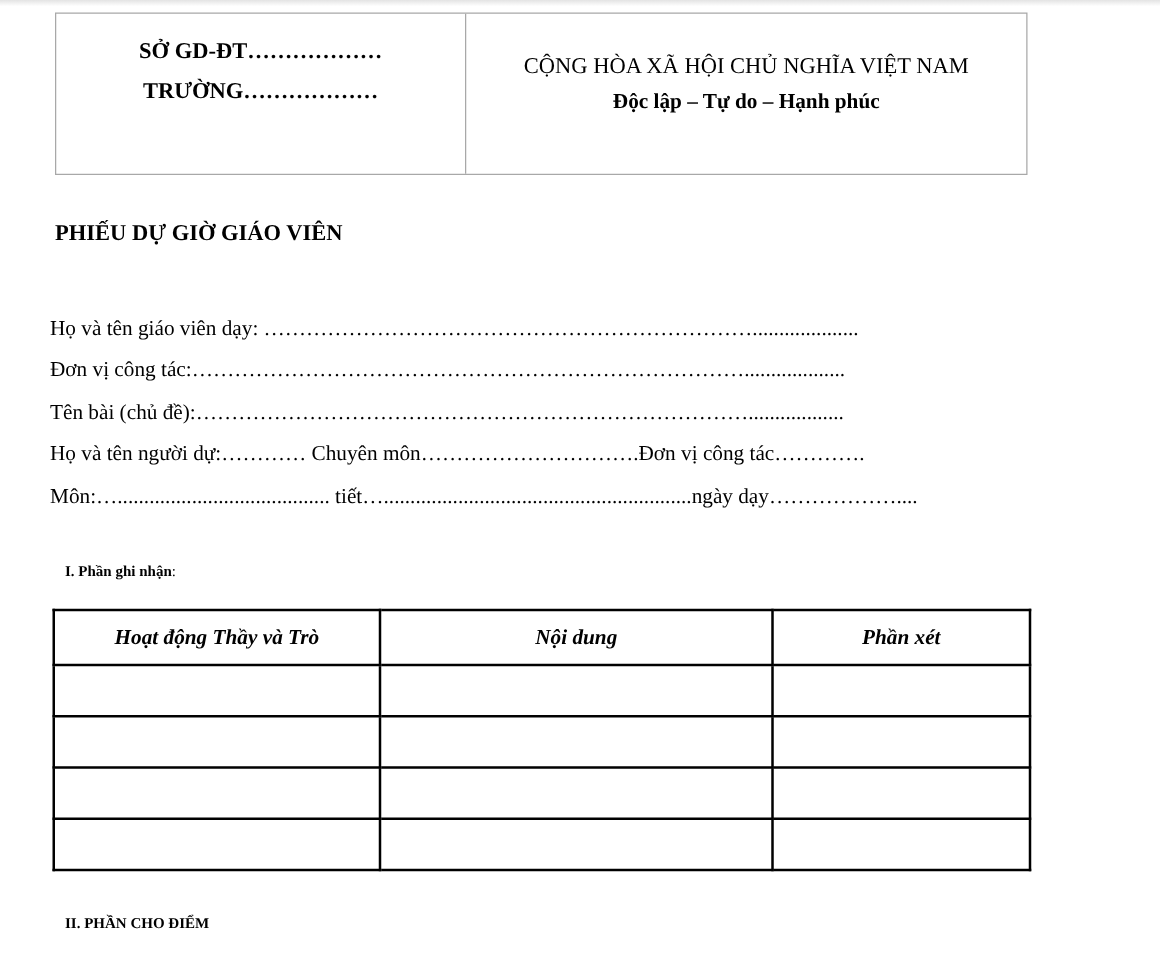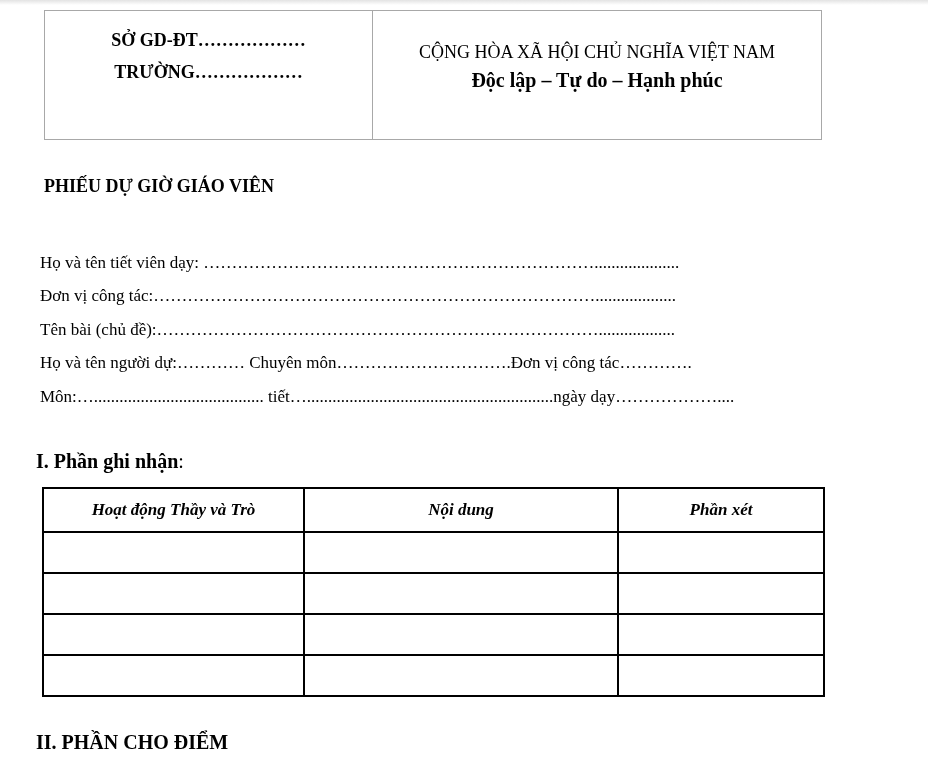--- a/index.html
+++ b/index.html
@@ -29,39 +29,39 @@
     border-right: 1px solid #a8a8a8;
     text-align: center; padding-top: 13px;
   }
   .letterhead-left .line {
     font-weight: 700; font-size: 18px; line-height: 32px; white-space: nowrap;
   }
   .letterhead-right {
     flex: 1; text-align: center; padding-top: 29px;
   }
   .letterhead-right .line1 { font-weight: 400; font-size: 18px; line-height: 24px; white-space: nowrap; }
-  .letterhead-right .line2 { font-weight: 700; font-size: 20px; line-height: 33px; white-space: nowrap; }
+  .letterhead-right .line2 { font-weight: 700; font-size: 17px; line-height: 33px; white-space: nowrap; }
 
   .doc-title {
     position: absolute; left: 44px; top: 176px; width: 778px;
     text-align: left; font-weight: 700; font-size: 18px;
   }
 
   .form-lines {
     position: absolute; left: 40px; top: 246px; width: 766px;
     font-size: 17px;
   }
   .form-line {
     height: 33.4px; line-height: 33.4px;
     white-space: nowrap; overflow: hidden;
   }
 
   .section-heading {
-    position: absolute; left: 36px;
-    font-weight: 700; font-size: 20px; white-space: nowrap; text-align: center;
+    position: absolute; left: 52px;
+    font-weight: 700; font-size: 12px; white-space: nowrap; text-align: center;
   }
   .section-heading .colon { font-weight: 400; }
   .heading-1 { top: 450px; }
   .heading-2 { top: 731px; }
 
   table.obs-table {
     position: absolute; left: 42px; top: 487px;
     width: 781px; border-collapse: collapse; table-layout: fixed;
   }
   table.obs-table th, table.obs-table td {
@@ -86,21 +86,21 @@
     </div>
     <div class="letterhead-right">
       <div class="line1">CỘNG HÒA XÃ HỘI CHỦ NGHĨA VIỆT NAM</div>
       <div class="line2">Độc lập – Tự do – Hạnh phúc</div>
     </div>
   </div>
 
   <div class="doc-title">PHIẾU DỰ GIỜ GIÁO VIÊN</div>
 
   <div class="form-lines">
-    <div class="form-line">Họ và tên tiết viên dạy: ……………………………………………………………....................</div>
+    <div class="form-line">Họ và tên giáo viên dạy: ……………………………………………………………....................</div>
     <div class="form-line">Đơn vị công tác:……………………………………………………………………...................</div>
     <div class="form-line">Tên bài (chủ đề):……………………………………………………………………..................</div>
     <div class="form-line">Họ và tên người dự:………… Chuyên môn………………………….Đơn vị công tác………….</div>
     <div class="form-line">Môn:…........................................ tiết…..........................................................ngày dạy………………....</div>
   </div>
 
   <div class="section-heading heading-1"><span>I. Phần ghi nhận</span><span class="colon">:</span></div>
 
   <table class="obs-table">
     <colgroup>

